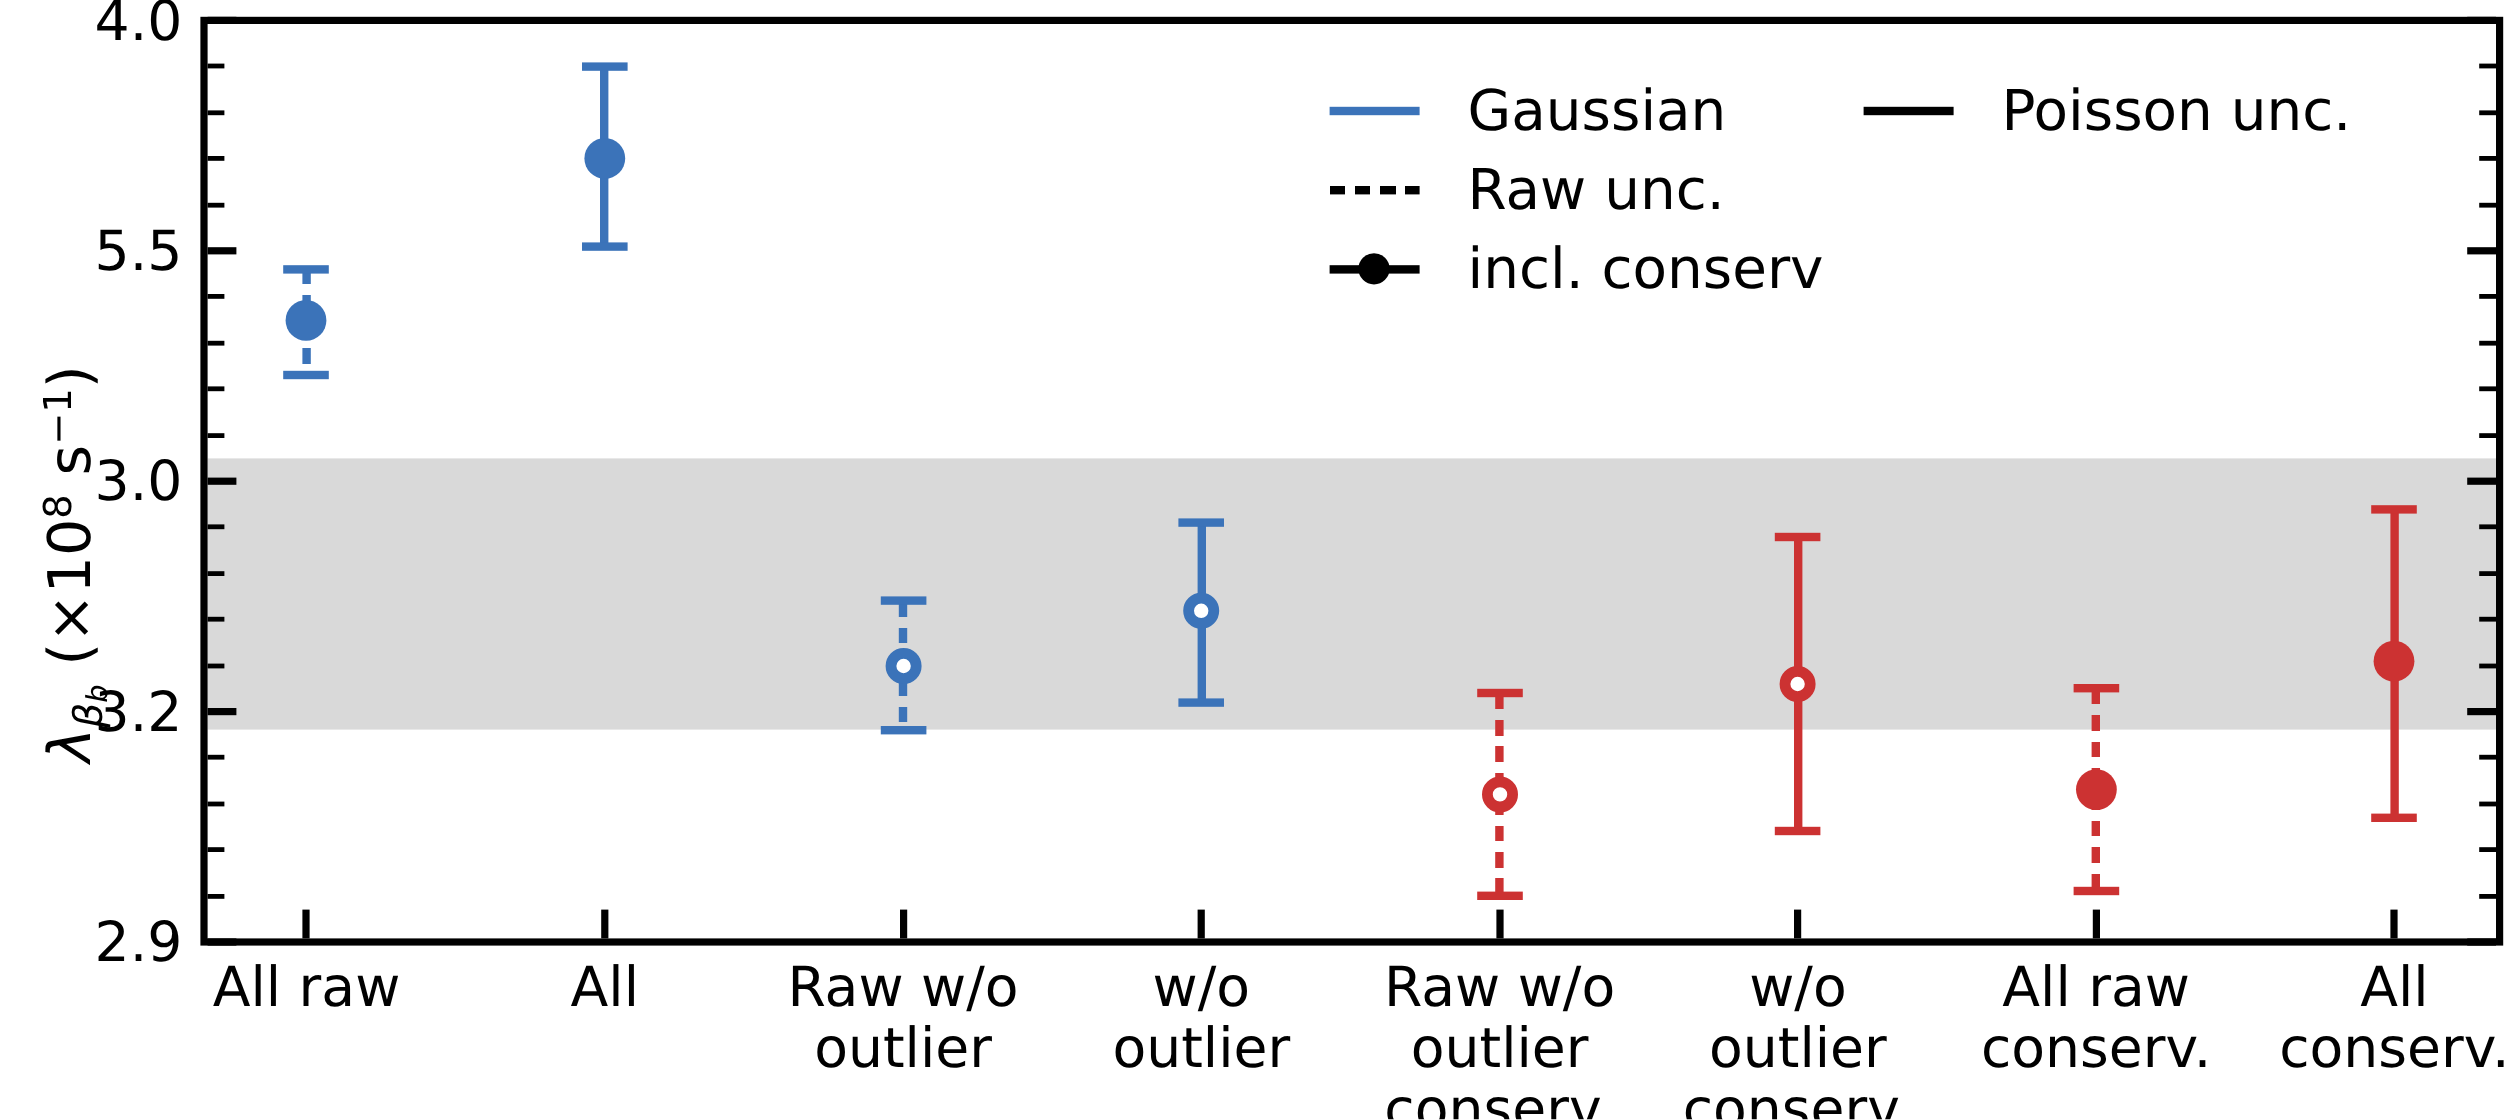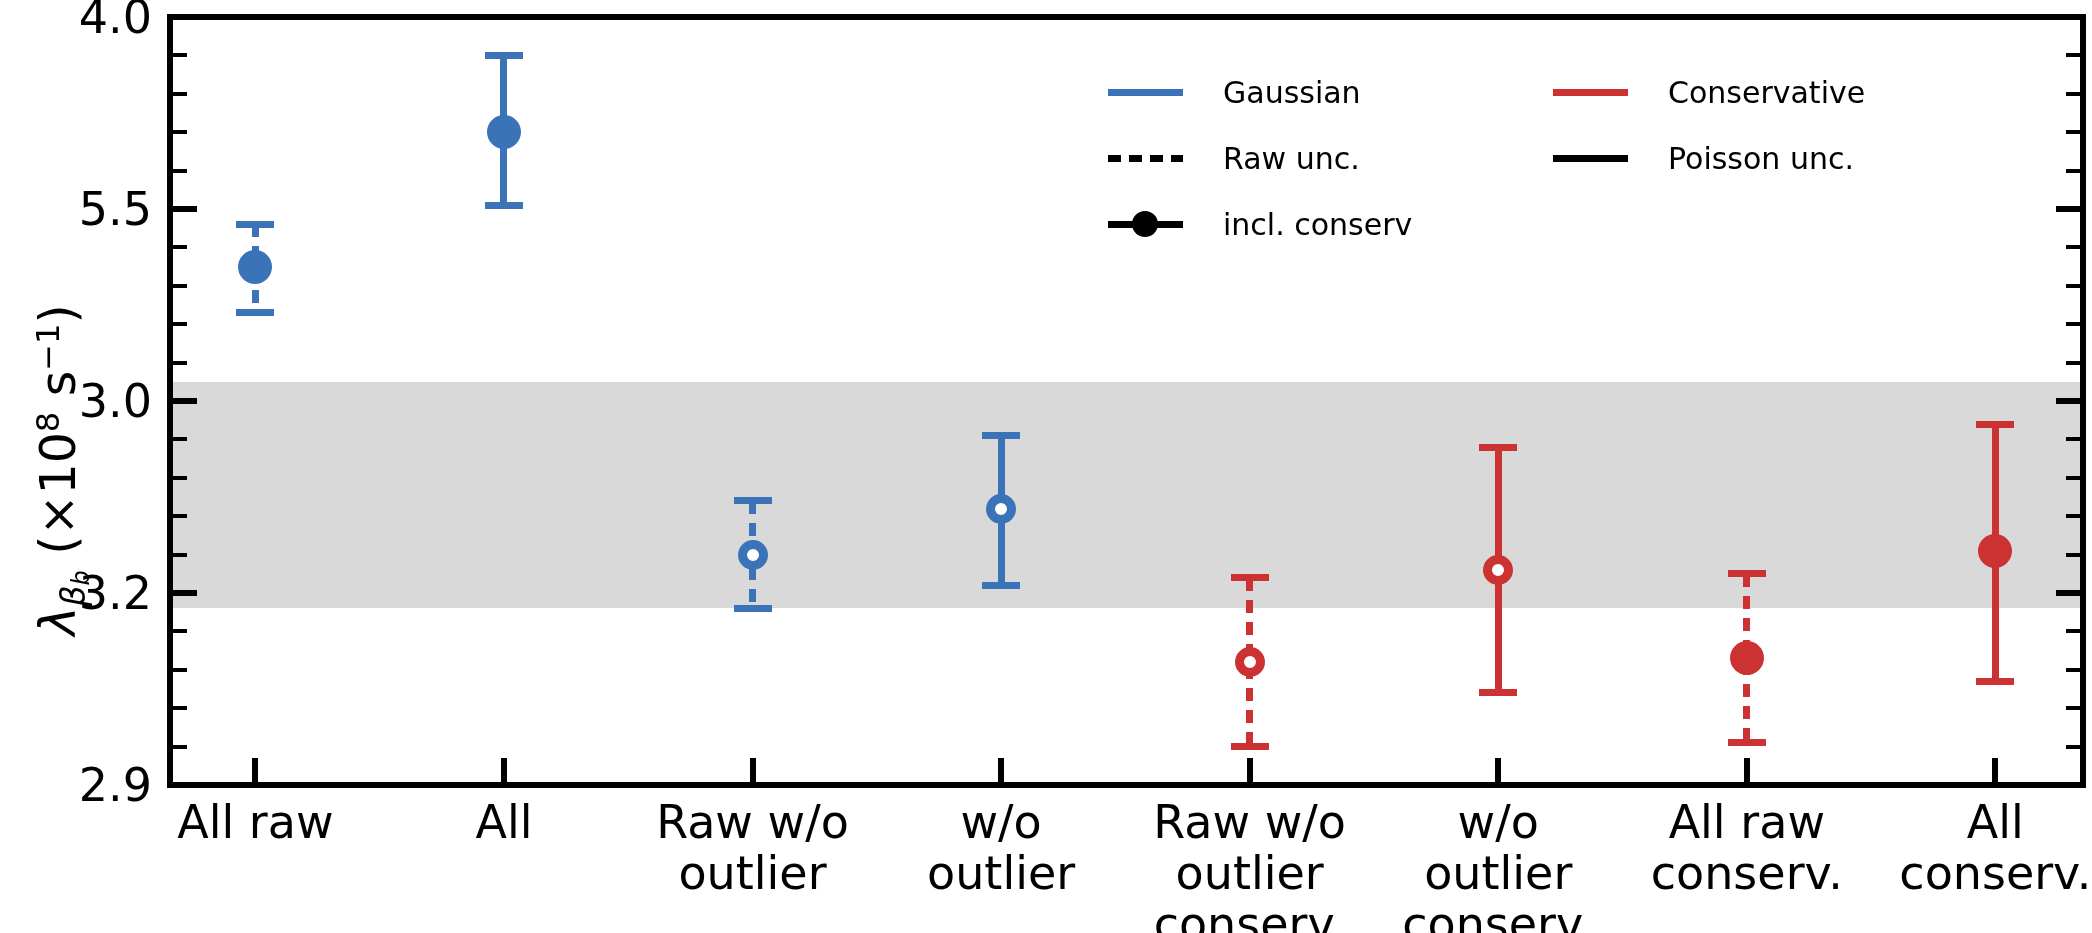--- a/index.html
+++ b/index.html
@@ -36,21 +36,21 @@
   }
   .yaxis-label .math{font-style:italic;}
   .yaxis-label sub.s1{font-size:33px;vertical-align:-10px;font-style:italic;}
   .yaxis-label sub.s2{font-size:24px;vertical-align:-14px;font-style:italic;}
   .yaxis-label sup{font-size:32px;vertical-align:16px;}
   .legend-col{position:absolute;}
   .legend-row{display:flex;align-items:center;height:66px;}
   .legend-swatch{width:75px;height:66px;position:relative;flex:0 0 75px;margin-right:40px;}
   .legend-line{position:absolute;left:0;top:29.5px;width:75px;height:7px;}
   .legend-dot{position:absolute;border-radius:50%;box-sizing:border-box;}
-  .legend-text{font-size:30px;line-height:47px;white-space:nowrap;}
+  .legend-text{font-size:47px;line-height:47px;white-space:nowrap;}
 </style>
 </head>
 <body>
 
 <div class="figure">
 
   <div class="yaxis-label">
     <span class="math">λ</span><sub class="s1">β</sub><sub class="s2">b</sub><span> (×10</span><sup>8</sup><span> s</span><sup>−1</sup><span>)</span>
   </div>
 
@@ -192,26 +192,20 @@
           <div class="legend-swatch">
             <div class="legend-line" style="background: rgb(0, 0, 0);"></div>
             <div class="legend-dot" style="left: 24px; top: 20px; width: 26px; height: 26px; background: rgb(0, 0, 0);"></div>
           </div>
           <div class="legend-text">incl. conserv</div>
         </div>
       </div>
       <div class="legend-col" style="left: 1553px; top: 59px;">
         <div class="legend-row">
           <div class="legend-swatch">
-            <div class="legend-line" style="background: rgb(204, 50, 50);"></div>
-          </div>
-          <div class="legend-text">Conservative</div>
-        </div>
-        <div class="legend-row">
-          <div class="legend-swatch">
             <div class="legend-line" style="background: rgb(0, 0, 0);"></div>
           </div>
           <div class="legend-text">Poisson unc.</div>
         </div>
       </div>
     </div>
 
   <div class="plot-box"></div>
 
 </div>

